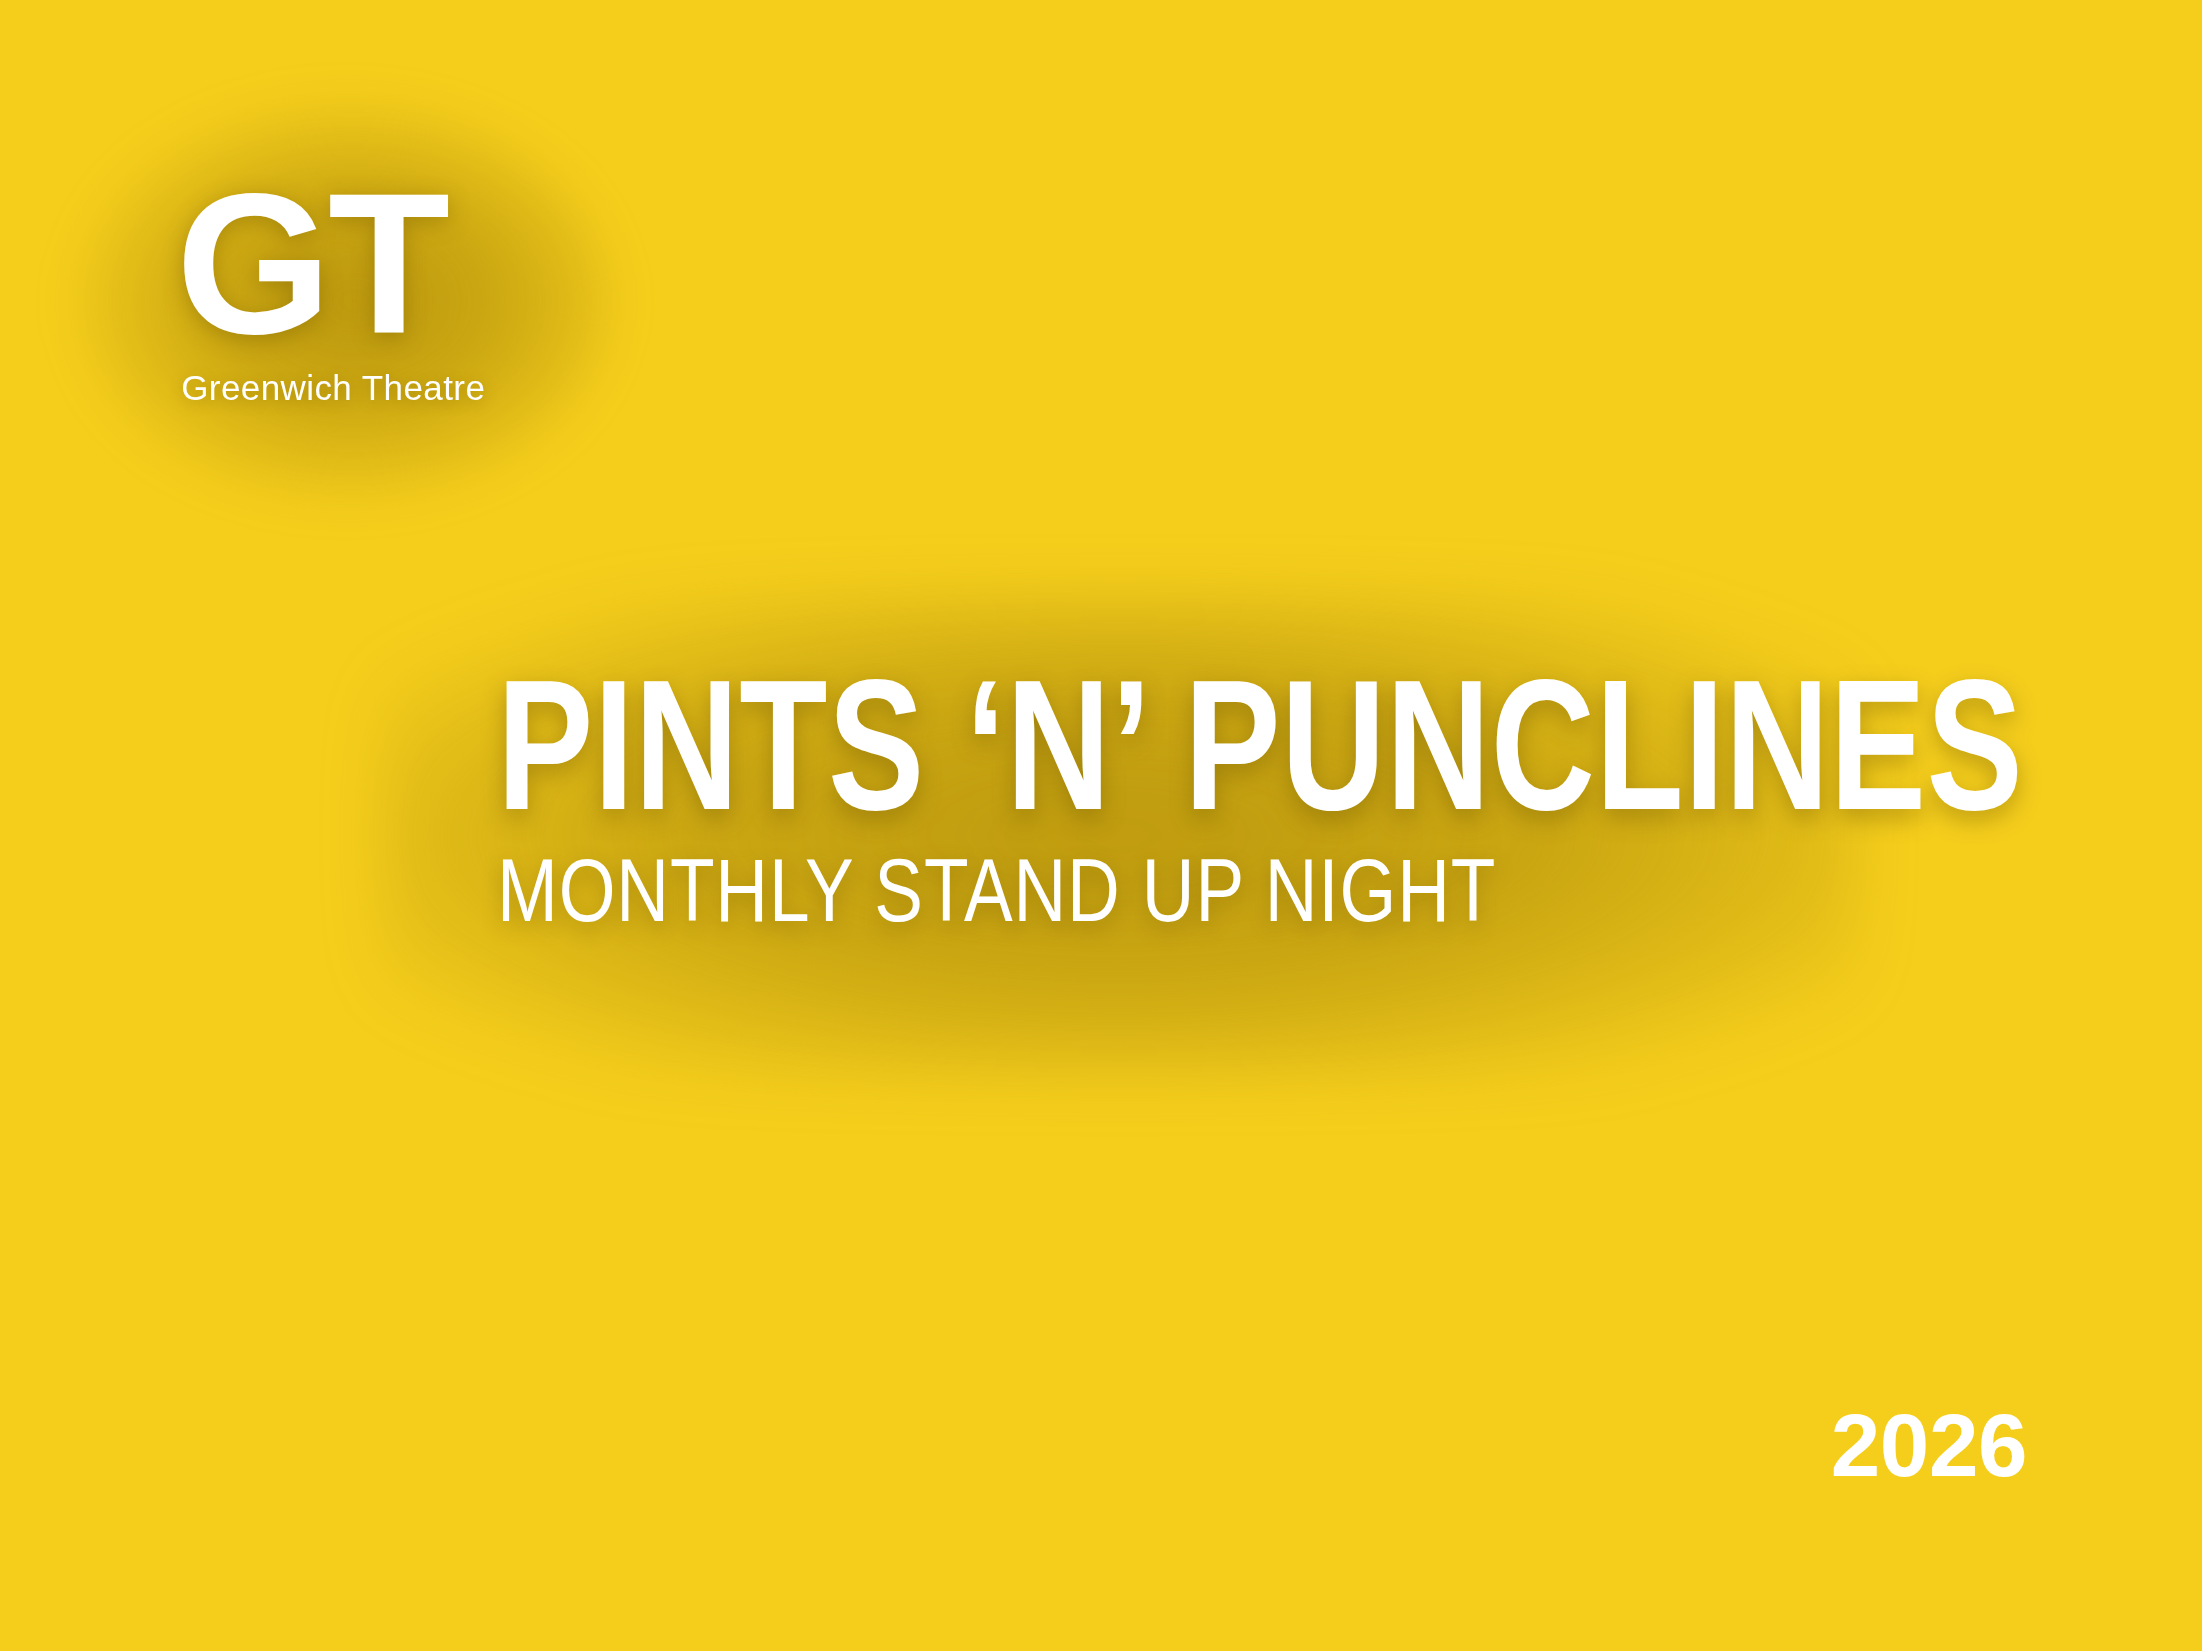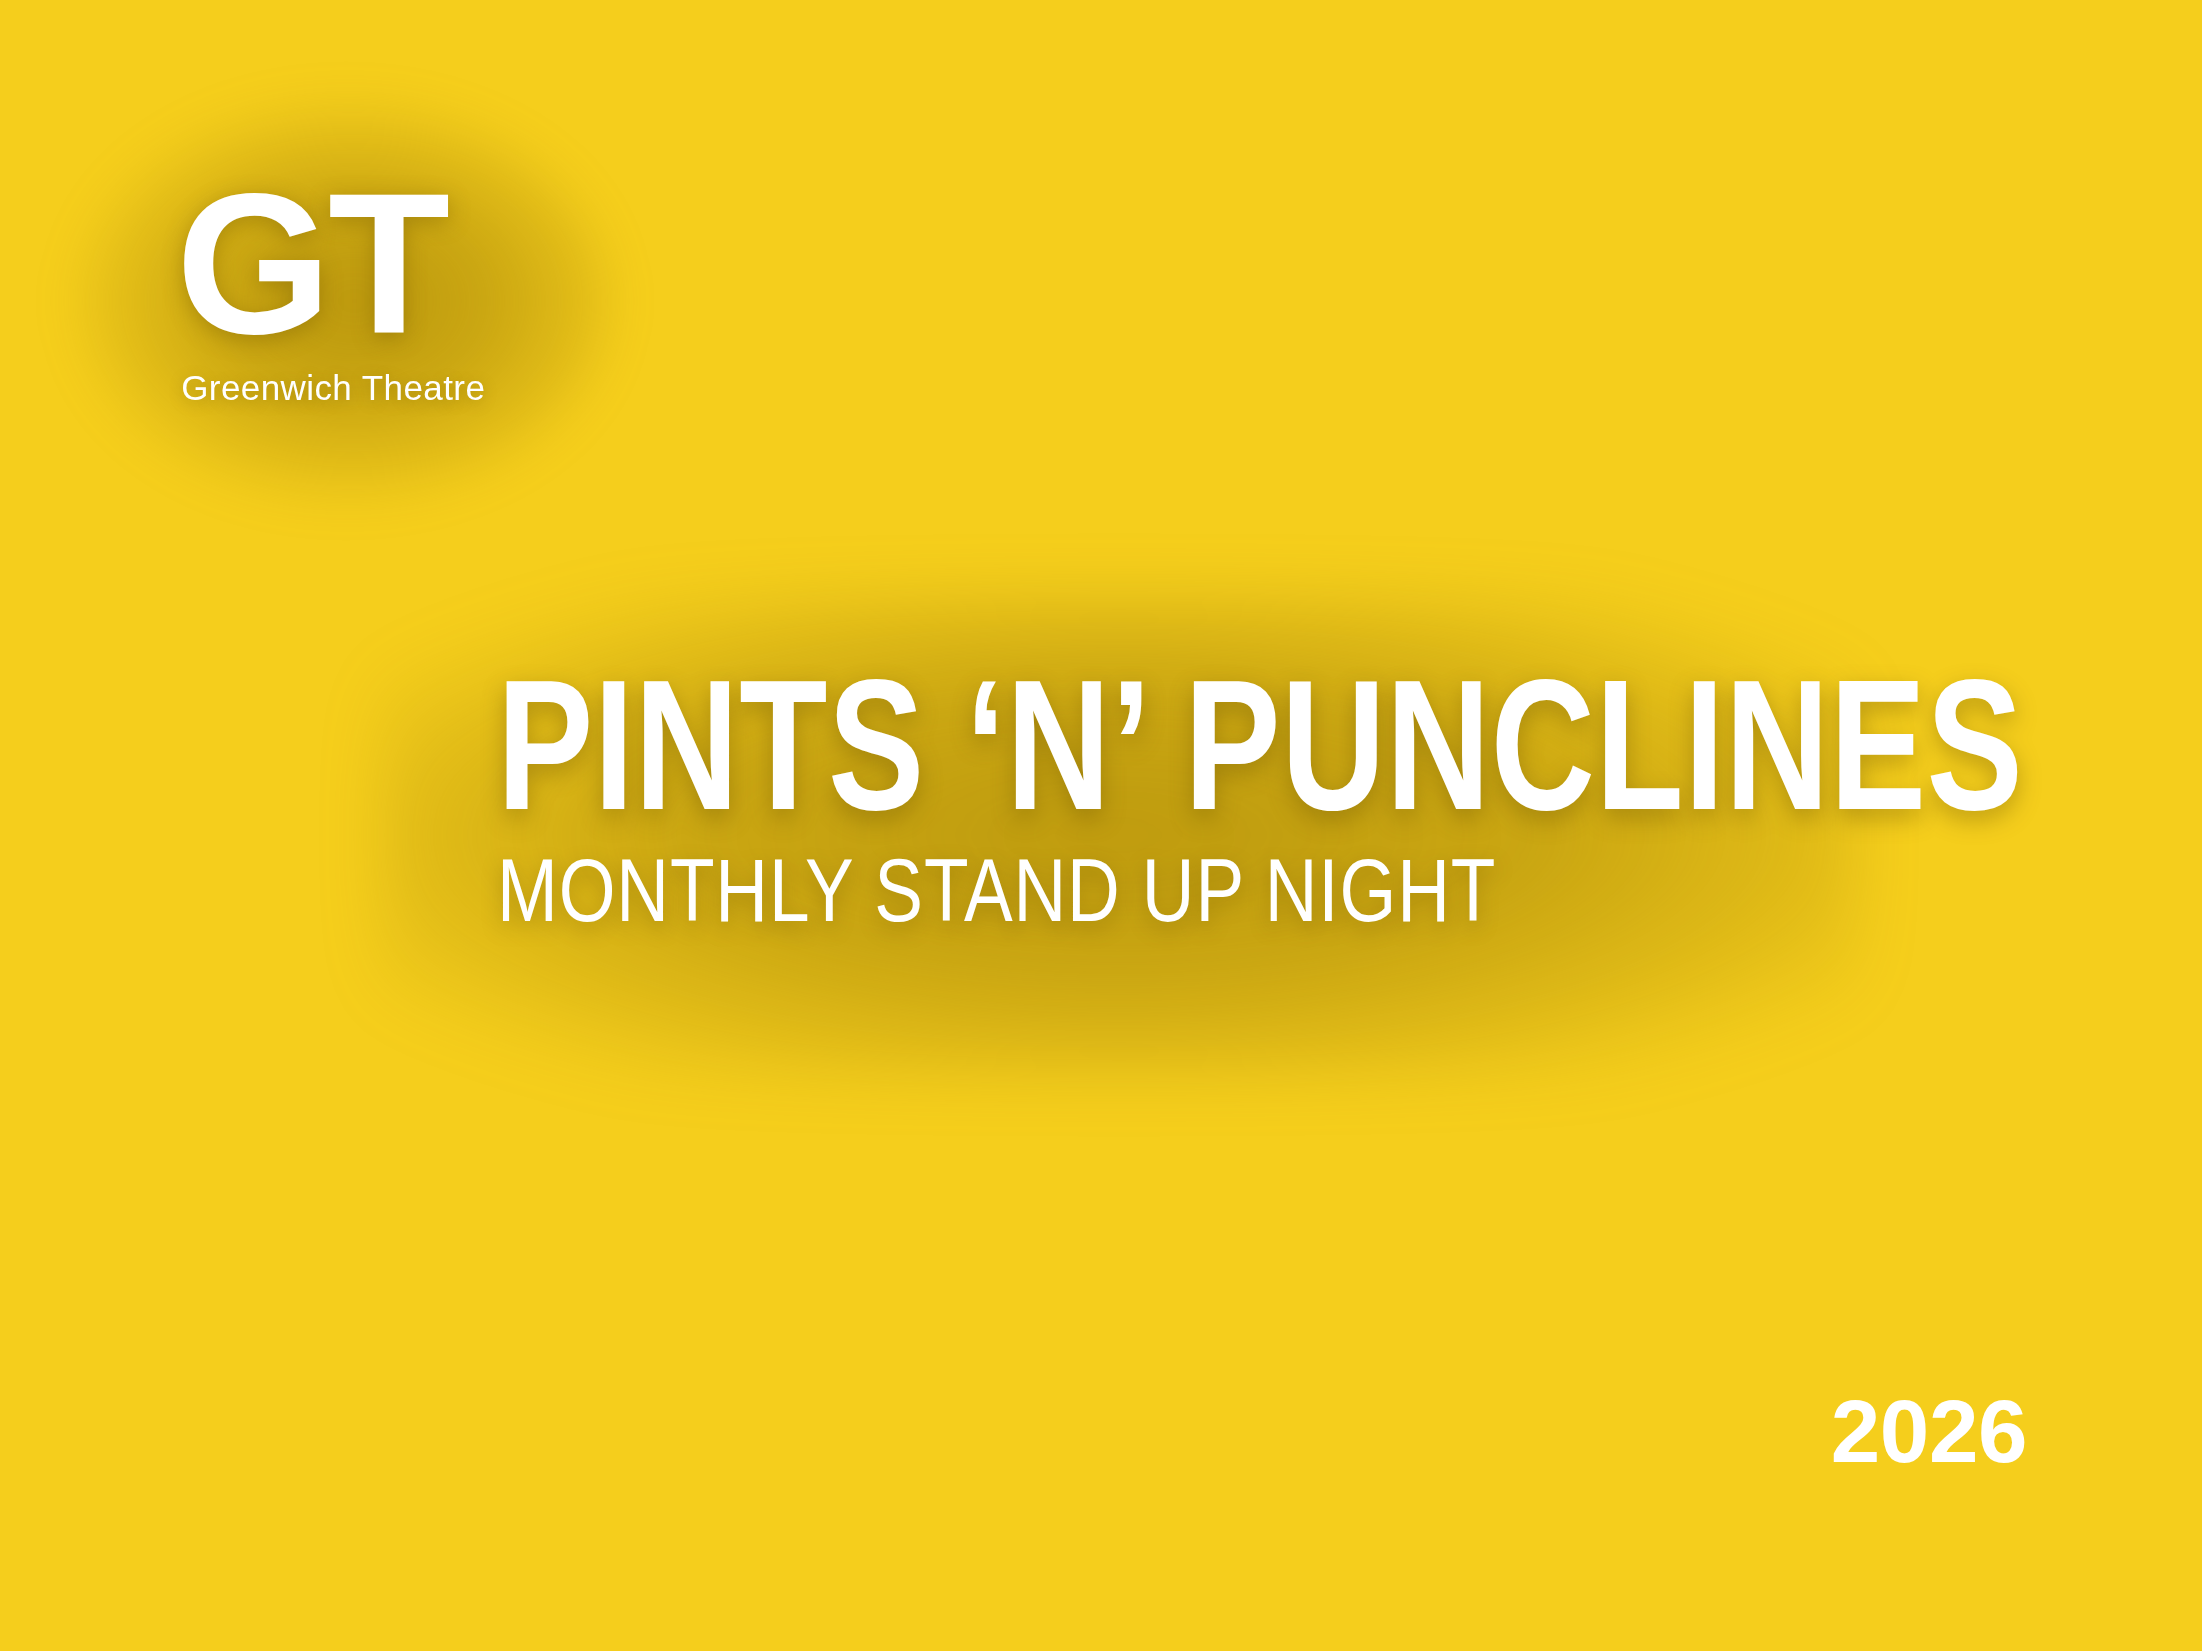--- a/index.html
+++ b/index.html
@@ -114,21 +114,21 @@
     white-space: nowrap;
     transform: scaleX(0.82);
     transform-origin: left center;
     text-shadow: 0 6.9px 22.4px rgba(110,86,4,0.40);
   }
 
   
   #year {
     position: absolute;
     right: 176px;
-    bottom: 176px;
+    bottom: 162px;
     z-index: 6;
   }
   .year-text {
     display: block;
     margin: 0;
     color: #FFFFFF;
     font-family: "Liberation Sans", "DejaVu Sans", sans-serif;
     font-weight: 700;
     font-size: 89px;
     line-height: 1;

